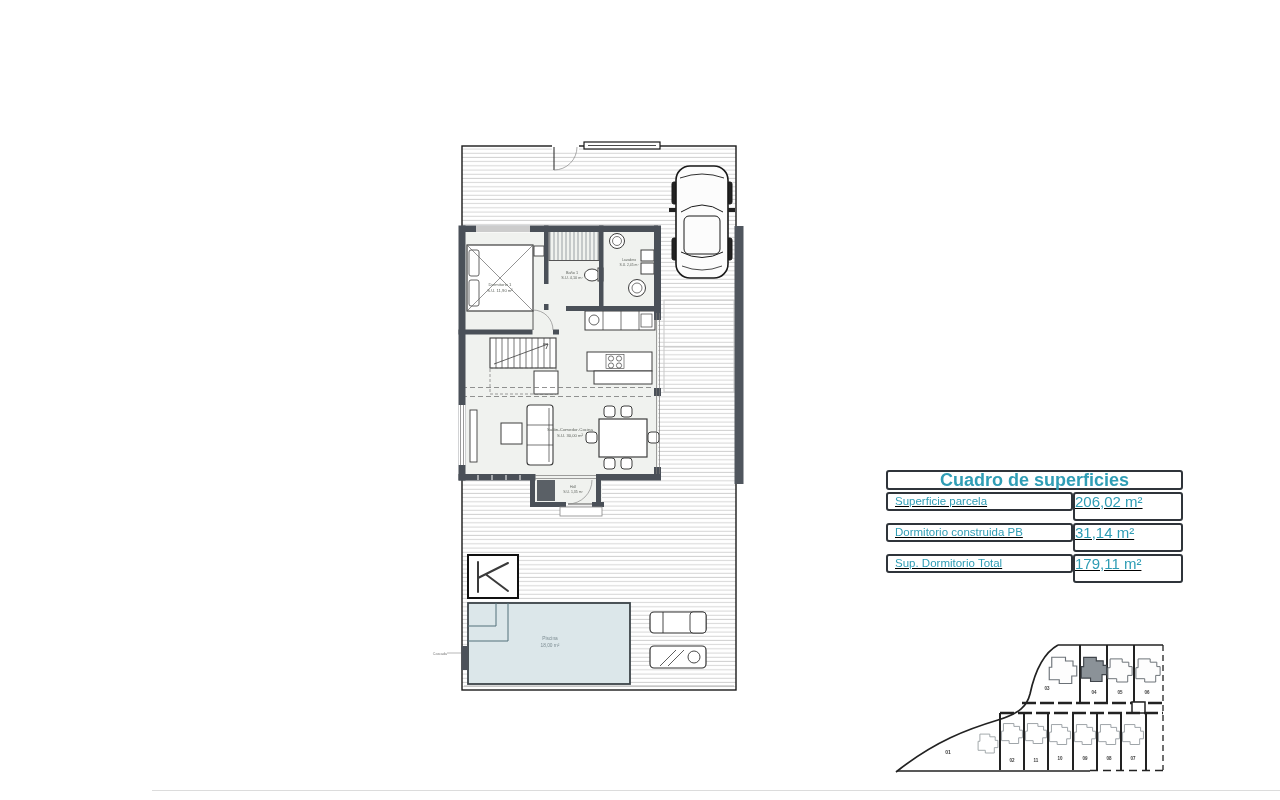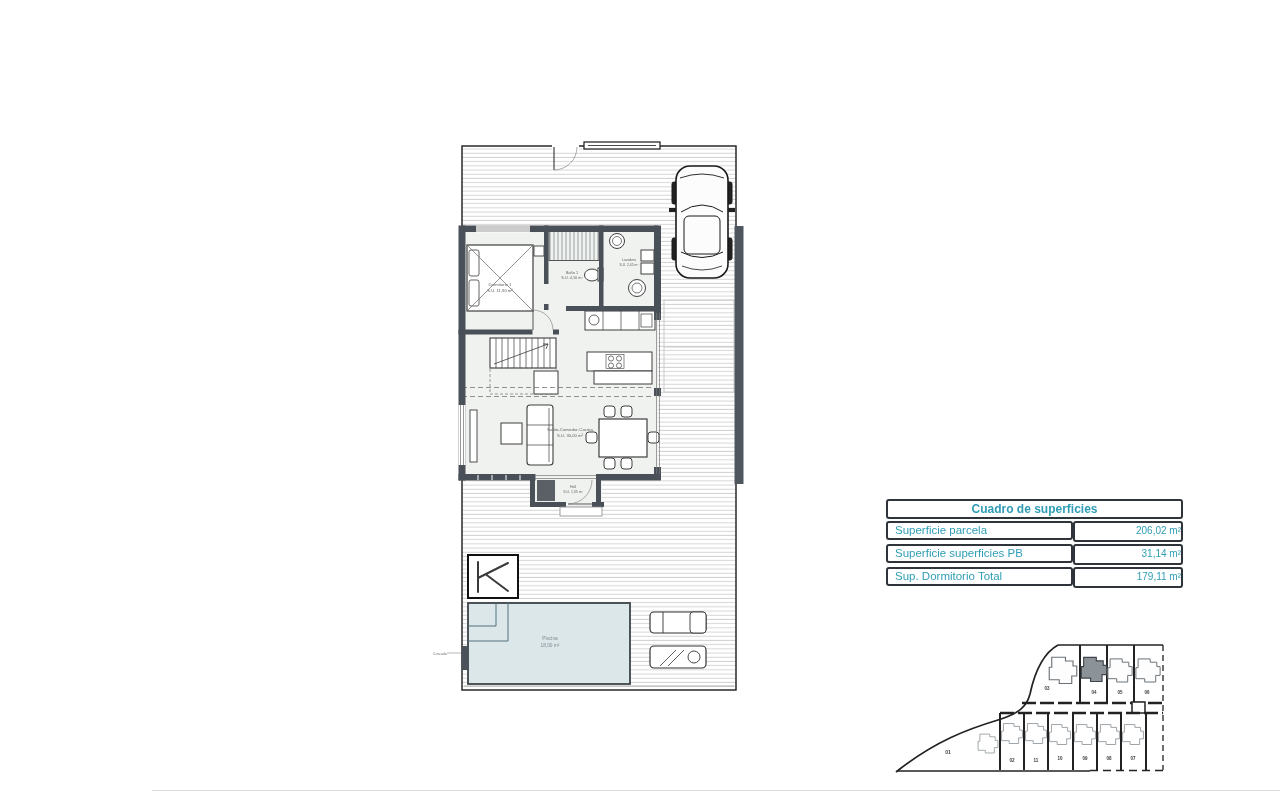--- a/index.html
+++ b/index.html
@@ -3,27 +3,27 @@
 <meta charset="utf-8">
 <style>
   html,body{margin:0;padding:0;background:#ffffff;}
   .canvas{position:relative;width:1280px;height:800px;background:#ffffff;overflow:hidden;
           font-family:"Liberation Sans",sans-serif;}
   svg text{font-family:"Liberation Sans",sans-serif;}
 
   
   .surface-table{position:absolute;left:886px;top:470px;width:297px;}
   .st-header{box-sizing:border-box;border:2px solid #2f343a;border-radius:3px;height:20px;
-             line-height:16px;text-align:center;font-weight:bold;font-size:12px;
-             color:#2f9db5;margin-bottom:2px;background:#fff;margin-top:29px;}
-  .st-row{display:flex;margin-bottom:2px;}
+             line-height:16px;text-align:center;font-weight:bold;font-size:18px;
+             color:#2f9db5;margin-bottom:2px;background:#fff;}
+  .st-row{display:flex;margin-bottom:2px;text-decoration:underline;}
   .st-label{box-sizing:border-box;flex:0 0 187px;border:2px solid #2f343a;border-radius:3px;
             height:19px;line-height:15px;padding-left:7px;font-size:11.5px;color:#2f9db5;background:#fff;}
-  .st-value{box-sizing:border-box;flex:1;border:2px solid #2f343a;border-radius:3px;height:21px;
-            line-height:15px;text-align:right;font-size:10px;color:#2f9db5;background:#fff;}
+  .st-value{box-sizing:border-box;flex:1;border:2px solid #2f343a;border-radius:3px;height:29px;
+            line-height:15px;text-align:left;font-size:15px;color:#2f9db5;background:#fff;}
 
   .floorplan-svg{position:absolute;left:430px;top:125px;}
   .siteplan-svg{position:absolute;left:890px;top:633px;}
   .page-baseline{position:absolute;left:152px;top:790px;width:1128px;height:1px;background:#dcdcdc;}
 </style>
 </head>
 <body>
 
 <div class="canvas">
 
@@ -265,21 +265,21 @@
     </g>
   </svg>
 
   <div class="surface-table">
     <div class="st-header">Cuadro de superficies</div>
     <div class="st-row">
       <div class="st-label">Superficie parcela</div>
       <div class="st-value">206,02 m²</div>
     </div>
     <div class="st-row">
-      <div class="st-label">Superficie superficies PB</div>
+      <div class="st-label">Dormitorio construida PB</div>
       <div class="st-value">31,14 m²</div>
     </div>
     <div class="st-row">
       <div class="st-label">Sup. Dormitorio Total</div>
       <div class="st-value">179,11 m²</div>
     </div>
   </div>
 
   <svg class="siteplan-svg" width="395" height="160" viewBox="890 633 395 160">
     <defs>

